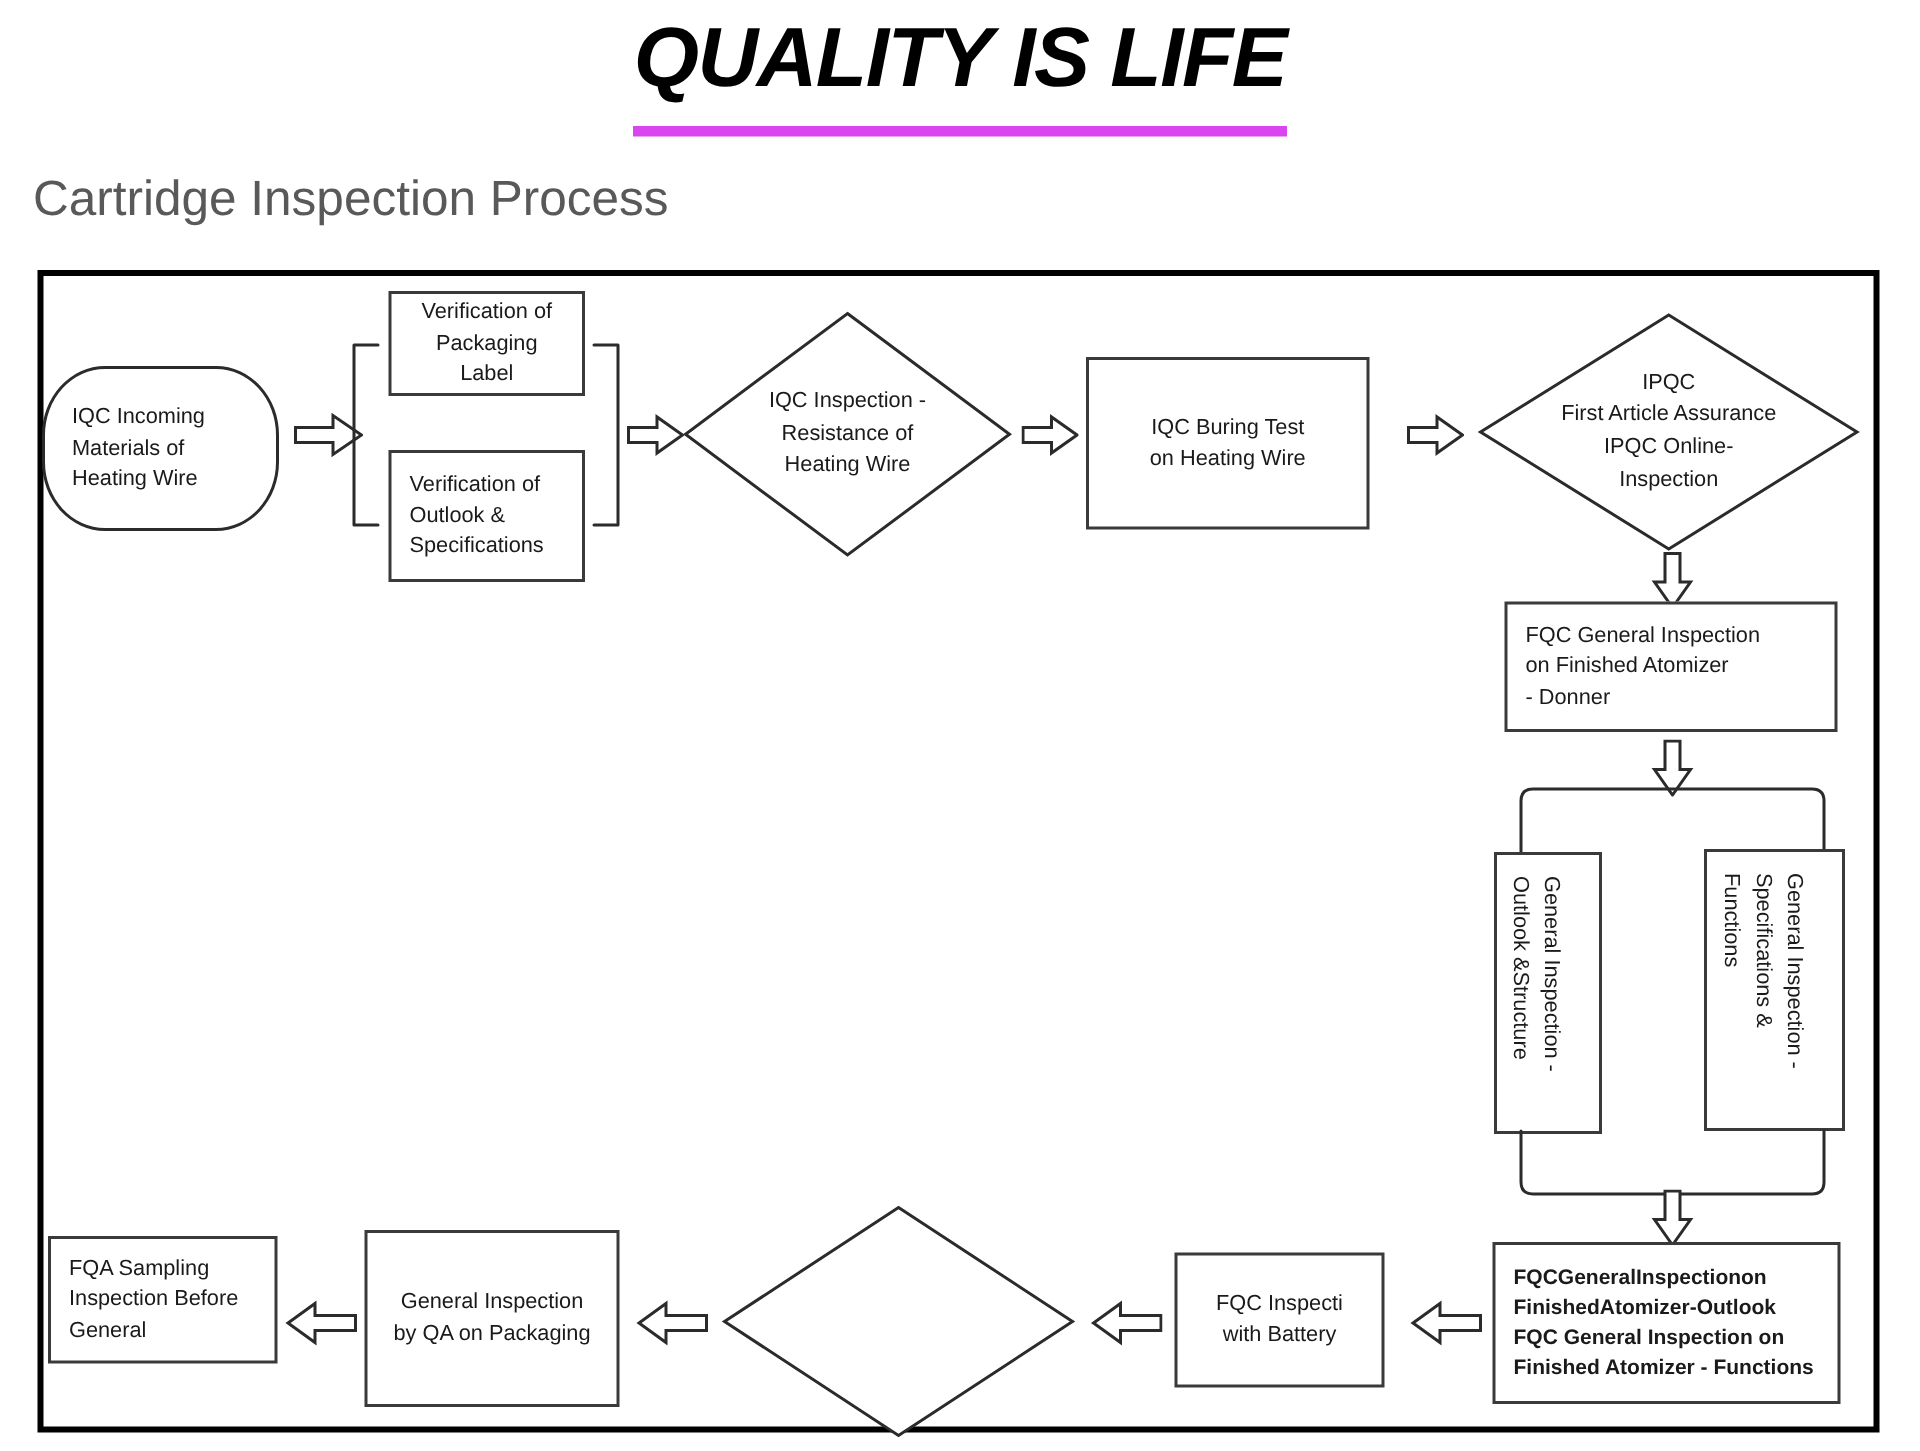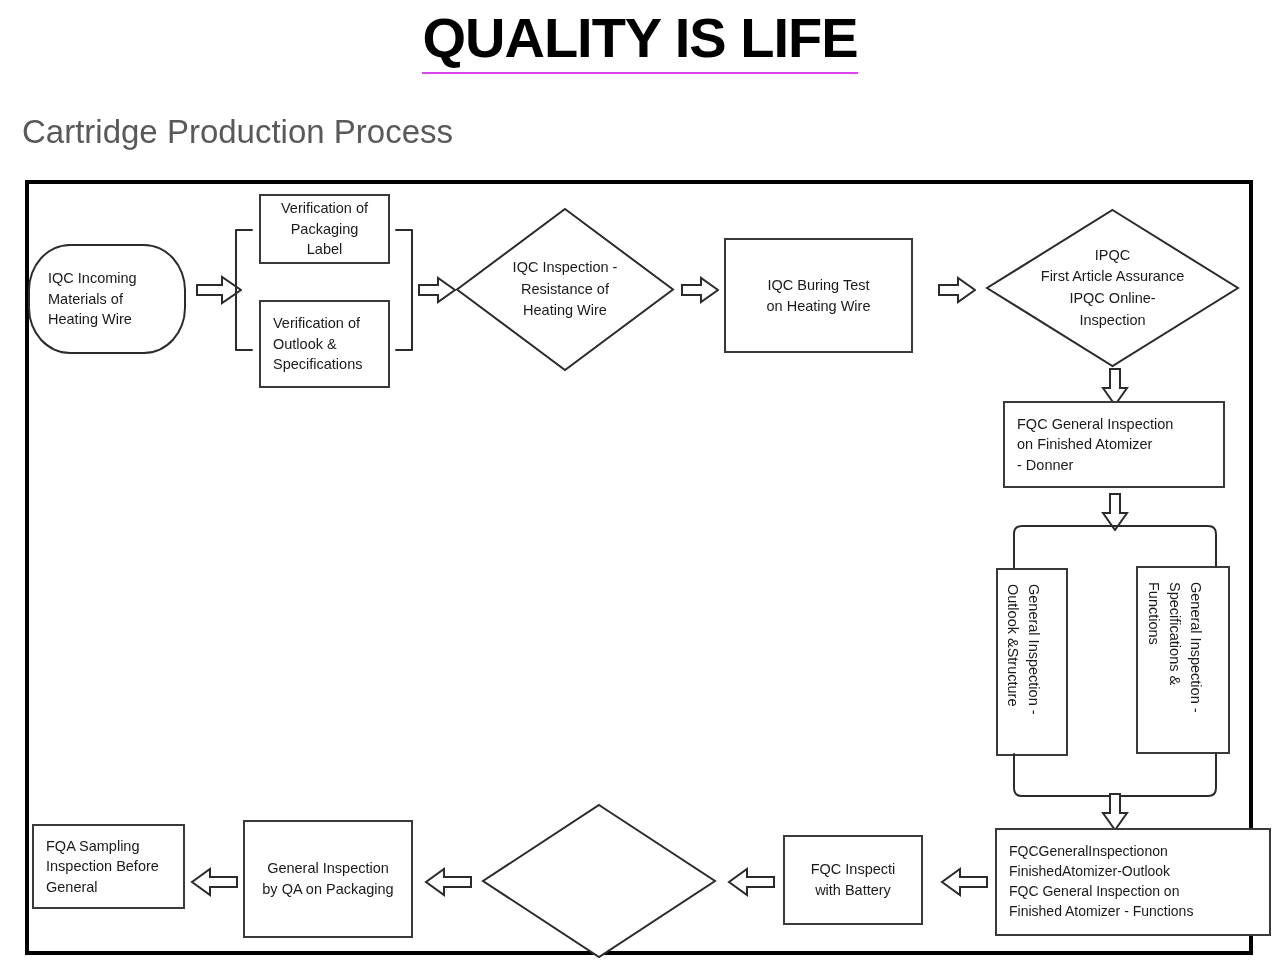--- a/index.html
+++ b/index.html
@@ -29,22 +29,23 @@
     text-align: center;
     font-family: "Liberation Sans", sans-serif;
     font-weight: bold;
     font-size: 56px;
     letter-spacing: -1px;
     color: #000000;
     line-height: 1.15;
   }
   #slide-title span.ul {
     display: inline-block;
-    border-bottom: 2px solid #d946ef;
-    padding-bottom: 2px;
+    border-bottom: 7px solid #d946ef;
+    padding-bottom: 14px;
+    font-style: italic;
   }
   #slide-subtitle {
     position: absolute;
     left: 22px;
     top: 113px;
     font-size: 33px;
     color: #595959;
     font-family: "Liberation Sans", sans-serif;
     letter-spacing: 0px;
   }
@@ -139,21 +140,21 @@
   
   .bracket { position: absolute; }
   .bracket svg { display: block; }
 </style>
 </head>
 <body>
 
 <div id="page">
 
   <div id="slide-title"><span class="ul">QUALITY IS LIFE</span></div>
-  <div id="slide-subtitle">Cartridge Production Process</div>
+  <div id="slide-subtitle">Cartridge Inspection Process</div>
 
   <div id="diagram-frame"></div>
 
   <div class="node terminator" style="left:28px; top:244px; width:158px; height:110px;">
     <div class="txt">
       <div>IQC Incoming</div>
       <div>Materials of</div>
       <div>Heating Wire</div>
     </div>
   </div>
@@ -285,21 +286,21 @@
       <path d="M2 2 L2 36 Q2 44 10 44 L196 44 Q204 44 204 36 L204 2" fill="none" stroke="#2b2b2b" stroke-width="2" stroke-linecap="round"></path>
     </svg>
   </div>
 
   <div class="arrow" style="left:1100px; top:793px; width:30px; height:38px;">
     <svg width="30" height="38" viewBox="0 0 30 38">
       <polygon points="10,1 20,1 20,20 27,20 15,37 3,20 10,20" fill="#ffffff" stroke="#2b2b2b" stroke-width="2"></polygon>
     </svg>
   </div>
 
-  <div class="node box left" style="left:995px; top:828px; width:276px; height:108px; font-size:14px;">
+  <div class="node box left" style="left:995px; top:828px; width:232px; height:108px; font-size:14px;font-weight:bold;">
     <div class="txt">
       <div>FQCGeneralInspectionon</div>
       <div>FinishedAtomizer-Outlook</div>
       <div>FQC General Inspection on</div>
       <div>Finished Atomizer - Functions</div>
     </div>
   </div>
 
   <div class="arrow" style="left:940px; top:866px; width:48px; height:32px;">
     <svg width="48" height="32" viewBox="0 0 48 32">

